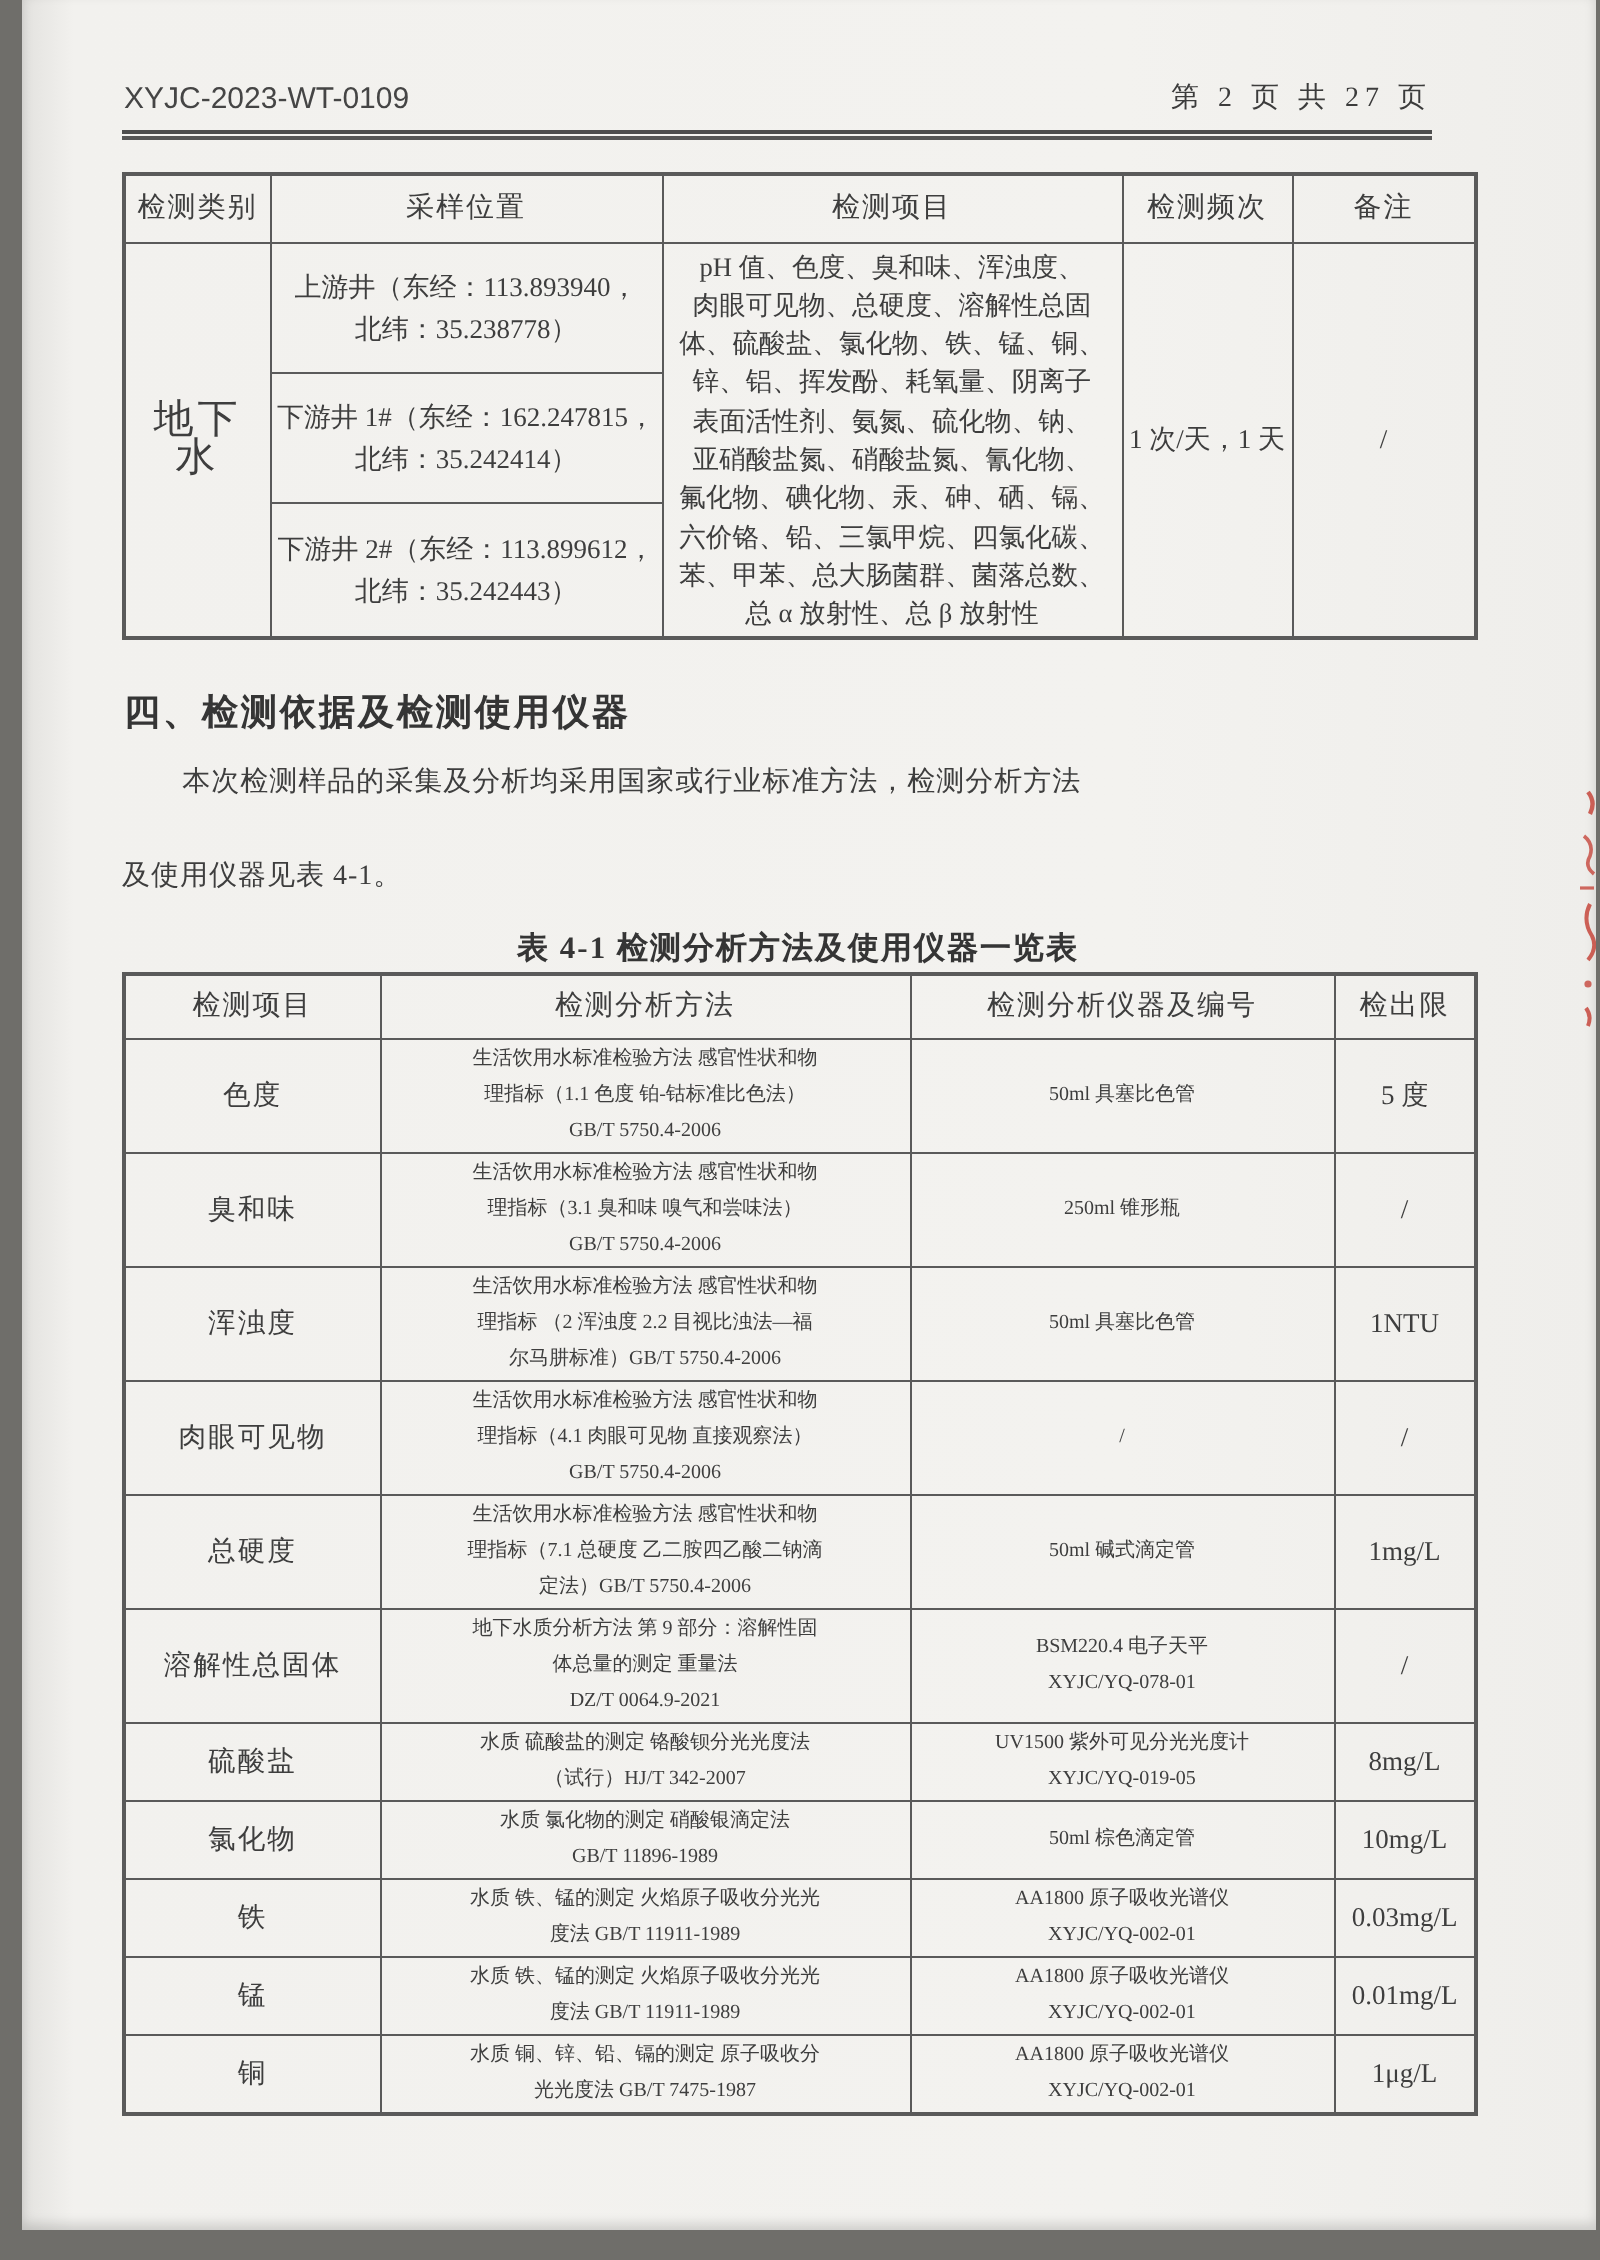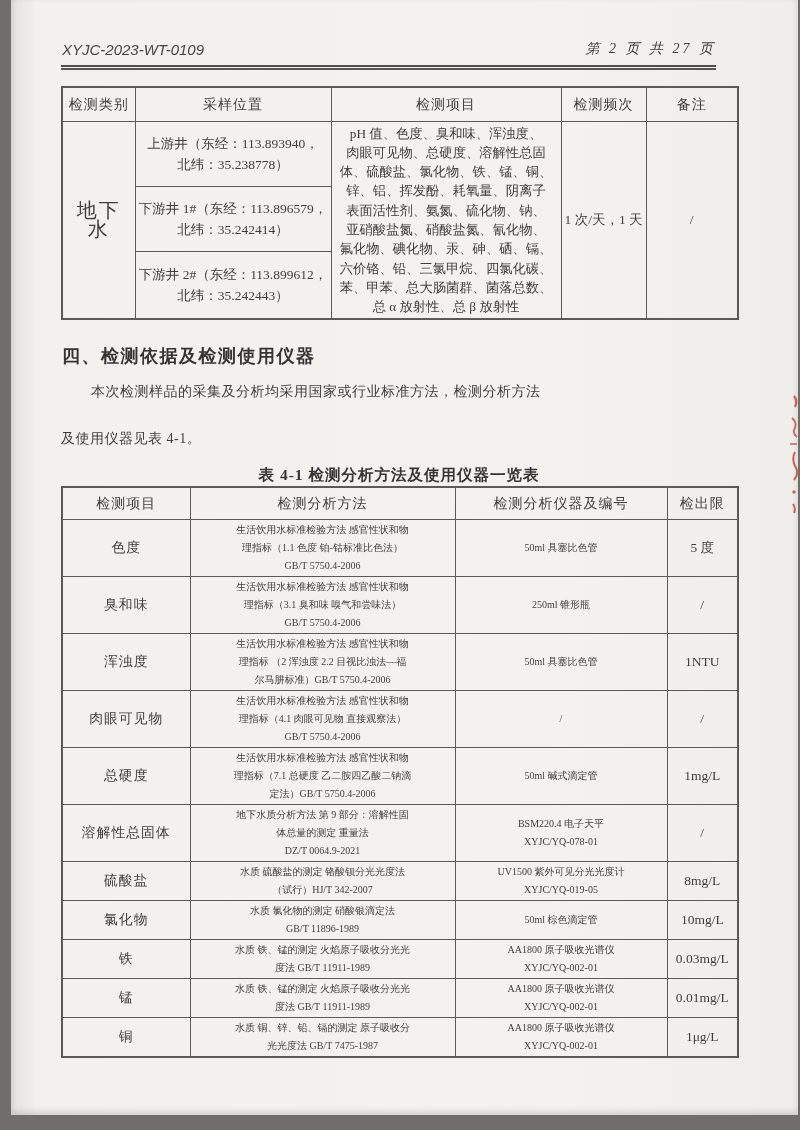--- a/index.html
+++ b/index.html
@@ -7,21 +7,21 @@
   body { font-family:"Liberation Serif", serif; color:#3e3e3e; }
 
   .canvas { position:relative; width:800px; height:1130px; background:#6f6e6a; overflow:hidden; }
   .paper {
     position:absolute; left:11px; top:0; width:787px; height:1115px;
     background:linear-gradient(90deg,#e3e2df 0px,#f2f1ee 26px,#f3f2ef 70%,#efeeeb 100%);
     box-shadow:inset 0 -3px 6px rgba(0,0,0,.15);
   }
 
   .dochead { display:flex; justify-content:space-between; align-items:flex-end;
-             margin:38px 82px 0 51px; height:20px;font-style:italic; }
+             margin:38px 82px 0 51px; height:20px; }
   .doc-code { font-family:"Liberation Sans", sans-serif; font-size:15px; color:#454545; }
   .page-label { font-size:14px; letter-spacing:3px; color:#3c3c3c; }
 
   .rule { margin:7px 82px 0 50px; height:5px;
           border-top:2px solid #4d4d4d; border-bottom:2px solid #565656; }
 
   table { border-collapse:collapse; table-layout:fixed; margin-left:50px; width:676px;
           background:transparent; }
   table, td, th { border:1px solid #5a5a5a; }
   table { border-width:2px; }
@@ -99,21 +99,21 @@
 表面活性剂、氨氮、硫化物、钠、
 亚硝酸盐氮、硝酸盐氮、氰化物、
 氟化物、碘化物、汞、砷、硒、镉、
 六价铬、铅、三氯甲烷、四氯化碳、
 苯、甲苯、总大肠菌群、菌落总数、
 总 α 放射性、总 β 放射性</td>
           <td class="cell-frequency" rowspan="3">1 次/天，1 天</td>
           <td rowspan="3">/</td>
         </tr>
         <tr class="r-loc">
-          <td class="cell-location">下游井 1#（东经：113.896579，
+          <td class="cell-location">下游井 1#（东经：162.247815，
 北纬：35.242414）</td>
         </tr>
         <tr class="r-loc3">
           <td class="cell-location">下游井 2#（东经：113.899612，
 北纬：35.242443）</td>
         </tr>
       </tbody>
     </table>
 
     <h2 class="section-heading">四、检测依据及检测使用仪器</h2>

